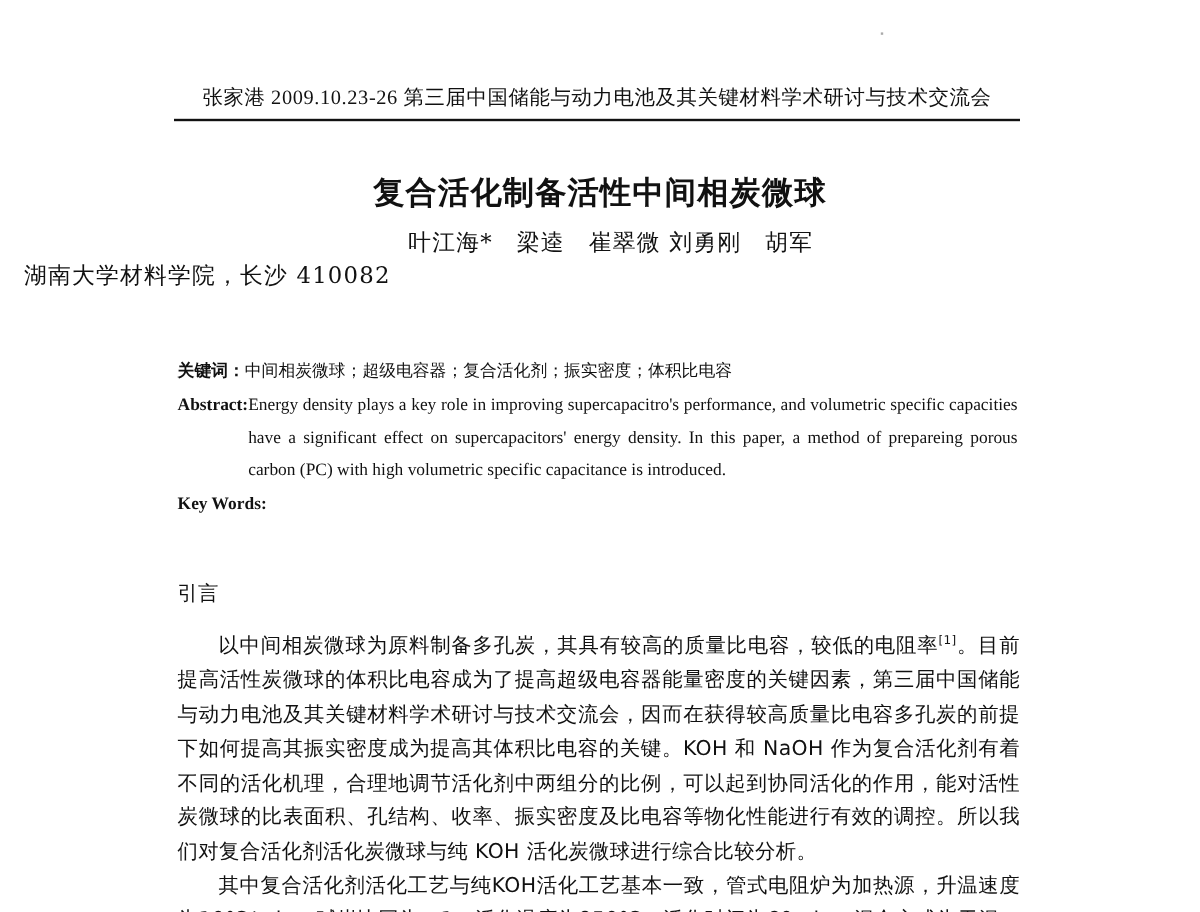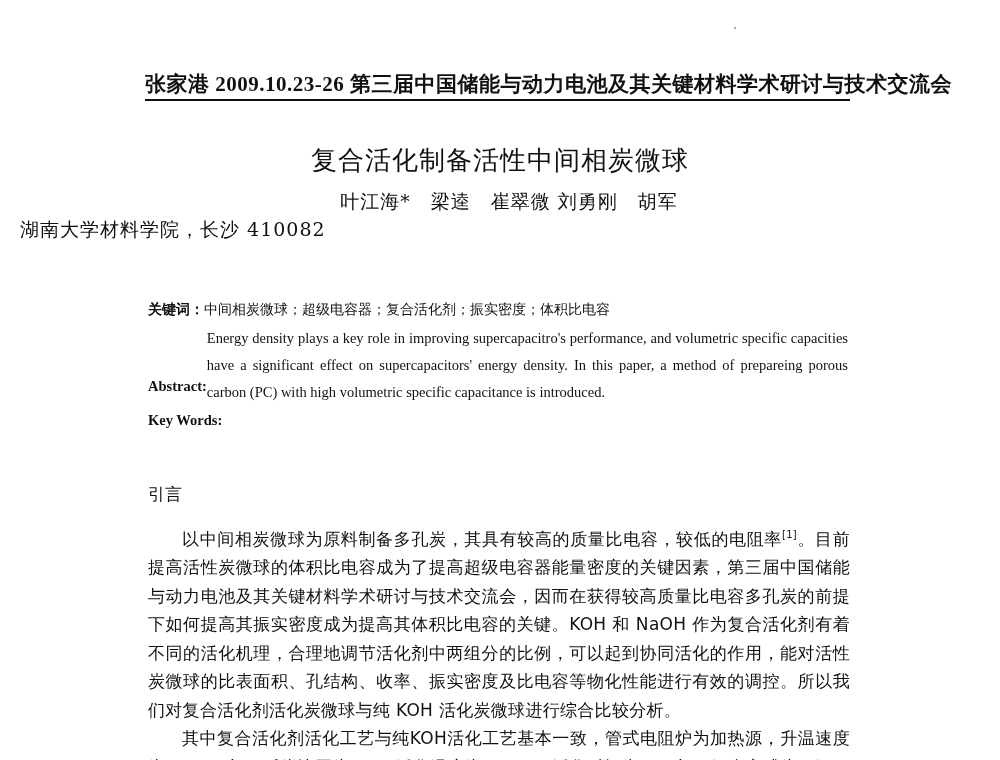--- a/index.html
+++ b/index.html
@@ -1,20 +1,20 @@
 <!DOCTYPE html>
 <html><head>
 <meta charset="utf-8">
 <style>
   html, body { margin: 0; padding: 0; background: #ffffff; }
   body { width: 1000px; height: 760px; overflow: hidden; position: relative; color: #111; font-family: "DejaVu Serif", "Liberation Serif", serif; }
   .abs { position: absolute; }
-  .header { left: 145px; top: 70px; width: 705px; text-align: center; font-size: 21px; font-weight: bold; letter-spacing: 0.5px; white-space: nowrap; font-family: "Liberation Serif", "DejaVu Serif", serif; }
+  .header { left: 145px; top: 70px; width: 705px; text-align: center; font-size: 17px; font-weight: normal; letter-spacing: 0.5px; white-space: nowrap; font-family: "Liberation Serif", "DejaVu Serif", serif; }
   .header-rule { left: 145px; top: 99px; width: 705px; height: 2px; background: #111; }
-  .title { left: 0; top: 143px; width: 1000px; text-align: center; font-size: 26px; font-weight: normal; font-family: "DejaVu Sans", sans-serif; letter-spacing: 1px; }
+  .title { left: 0; top: 143px; width: 1000px; text-align: center; font-size: 26px; font-weight: bold; font-family: "DejaVu Sans", sans-serif; letter-spacing: 1px; }
   .authors { left: 0; top: 189px; width: 1000px; text-align: center; font-size: 19px; letter-spacing: 1px; padding-left: 18px; box-sizing: border-box; }
   .affil { left: 0; top: 217px; width: 1000px; text-align: left; font-size: 19px; letter-spacing: 1px; padding-left: 20px; box-sizing: border-box; }
   .cn-block { left: 148px; width: 700px; font-size: 14px; font-family: "DejaVu Sans", sans-serif; line-height: 25px; }
   .cn-block .lbl { font-weight: bold; }
   .indent-hang { padding-left: 45px; }
   .en-row { left: 148px; width: 700px; font-size: 14.5px; font-family: "Liberation Serif", serif; line-height: 27px; display: flex; }
   .en-row .lbl { font-weight: bold; white-space: nowrap; }
   .en-row .body { text-align: justify; }
   .section { left: 148px; top: 483px; font-size: 17px; font-weight: normal; font-family: "DejaVu Sans", sans-serif; }
   .para { left: 148px; width: 702px; font-size: 17px; line-height: 28.5px; font-family: "DejaVu Sans", sans-serif; text-align: justify; letter-spacing: 0.3px; }
@@ -35,21 +35,21 @@
 <div class="abs affil">湖南大学材料学院，长沙 410082</div>
 
 <div class="abs cn-block" style="top:244px;">
 </div>
 
 <div class="abs cn-block" style="top:297px;">
   <span class="lbl">关键词：</span><span>中间相炭微球；超级电容器；复合活化剂；振实密度；体积比电容</span>
 </div>
 
 <div class="abs en-row" style="top:325px;">
-  <span class="lbl" style="width:72px;margin-top:48px;">Abstract:</span>
+  <span class="lbl" style="width:72px;">Abstract:</span>
   <span class="body">Energy density plays a key role in improving supercapacitro's performance, and volumetric specific capacities have a significant effect on supercapacitors' energy density. In this paper, a method of prepareing porous carbon (PC) with high volumetric specific capacitance is introduced.</span>
 </div>
 
 <div class="abs en-row" style="top:407px;">
   <span class="lbl" style="width:80px;">Key Words:</span>
 </div>
 
 <div class="abs section">引言</div>
 
 <div class="abs para" style="top:521px;">

